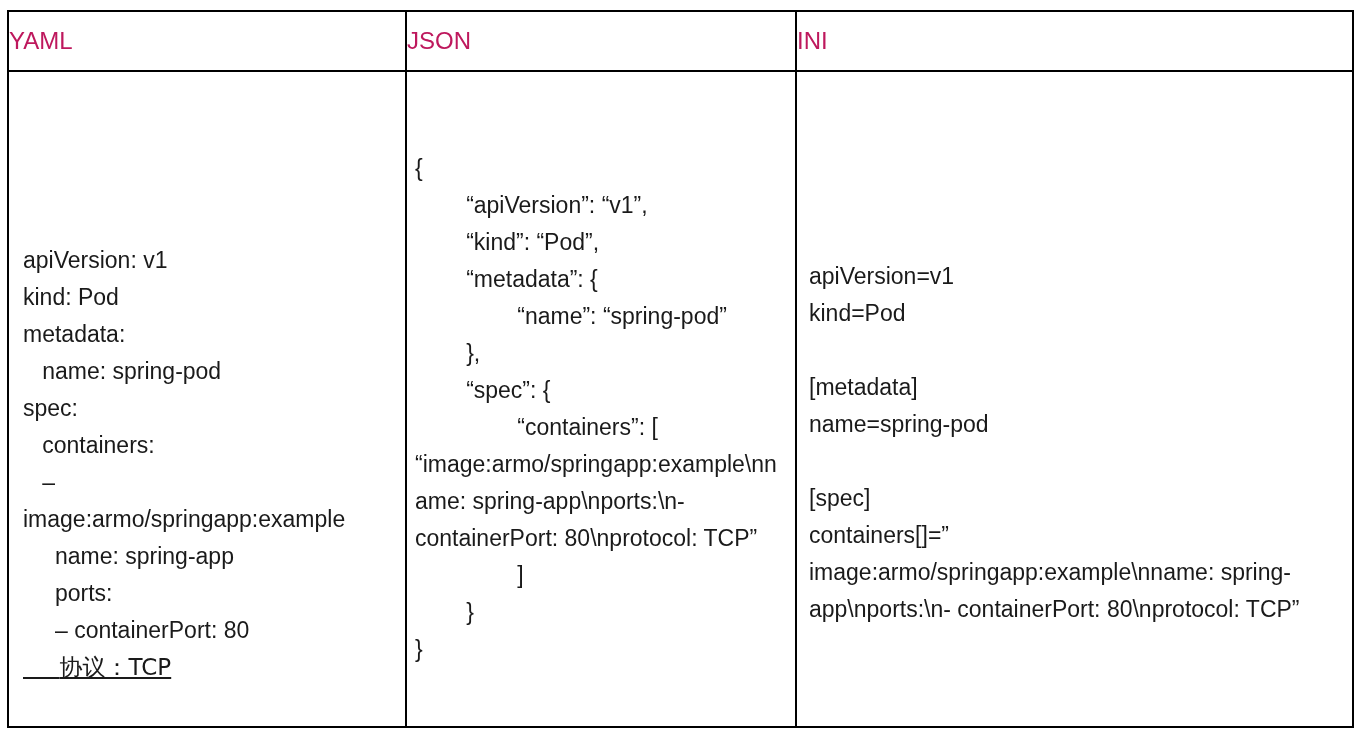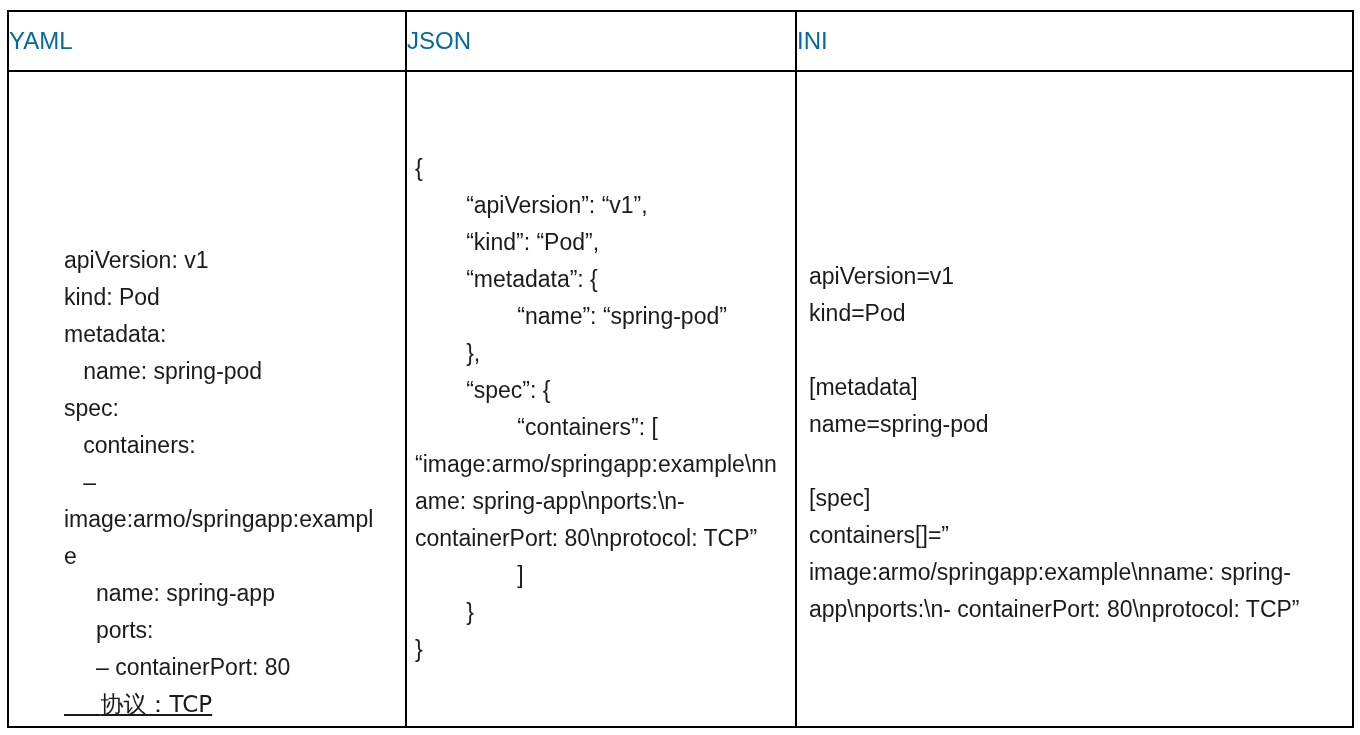--- a/index.html
+++ b/index.html
@@ -45,21 +45,21 @@
     background: #ffffff;
   }
 
   .head-cell {
     height: 58px;
     text-align: left;
     font-weight: normal;
     font-size: 24px;
     line-height: 58px;
     padding: 0 0 0 14px;
-    color: #0369a1;
+    color: #be185d;
     white-space: nowrap;
   }
 
   .body-cell {
     height: 654px;
     position: relative;
     overflow: hidden;
   }
 
   
@@ -72,21 +72,20 @@
     word-break: break-word;
     position: absolute;
     left: 0;
     right: 0;
   }
 
   .yaml-code {
     top: 170px;
     padding-left: 14px;
     padding-right: 24px;
-    margin-left: 41px;
   }
   .json-code {
     top: 78px;
     padding-left: 8px;
     padding-right: 14px;
   }
   .ini-code {
     top: 186px;
     padding-left: 12px;
     padding-right: 16px;

